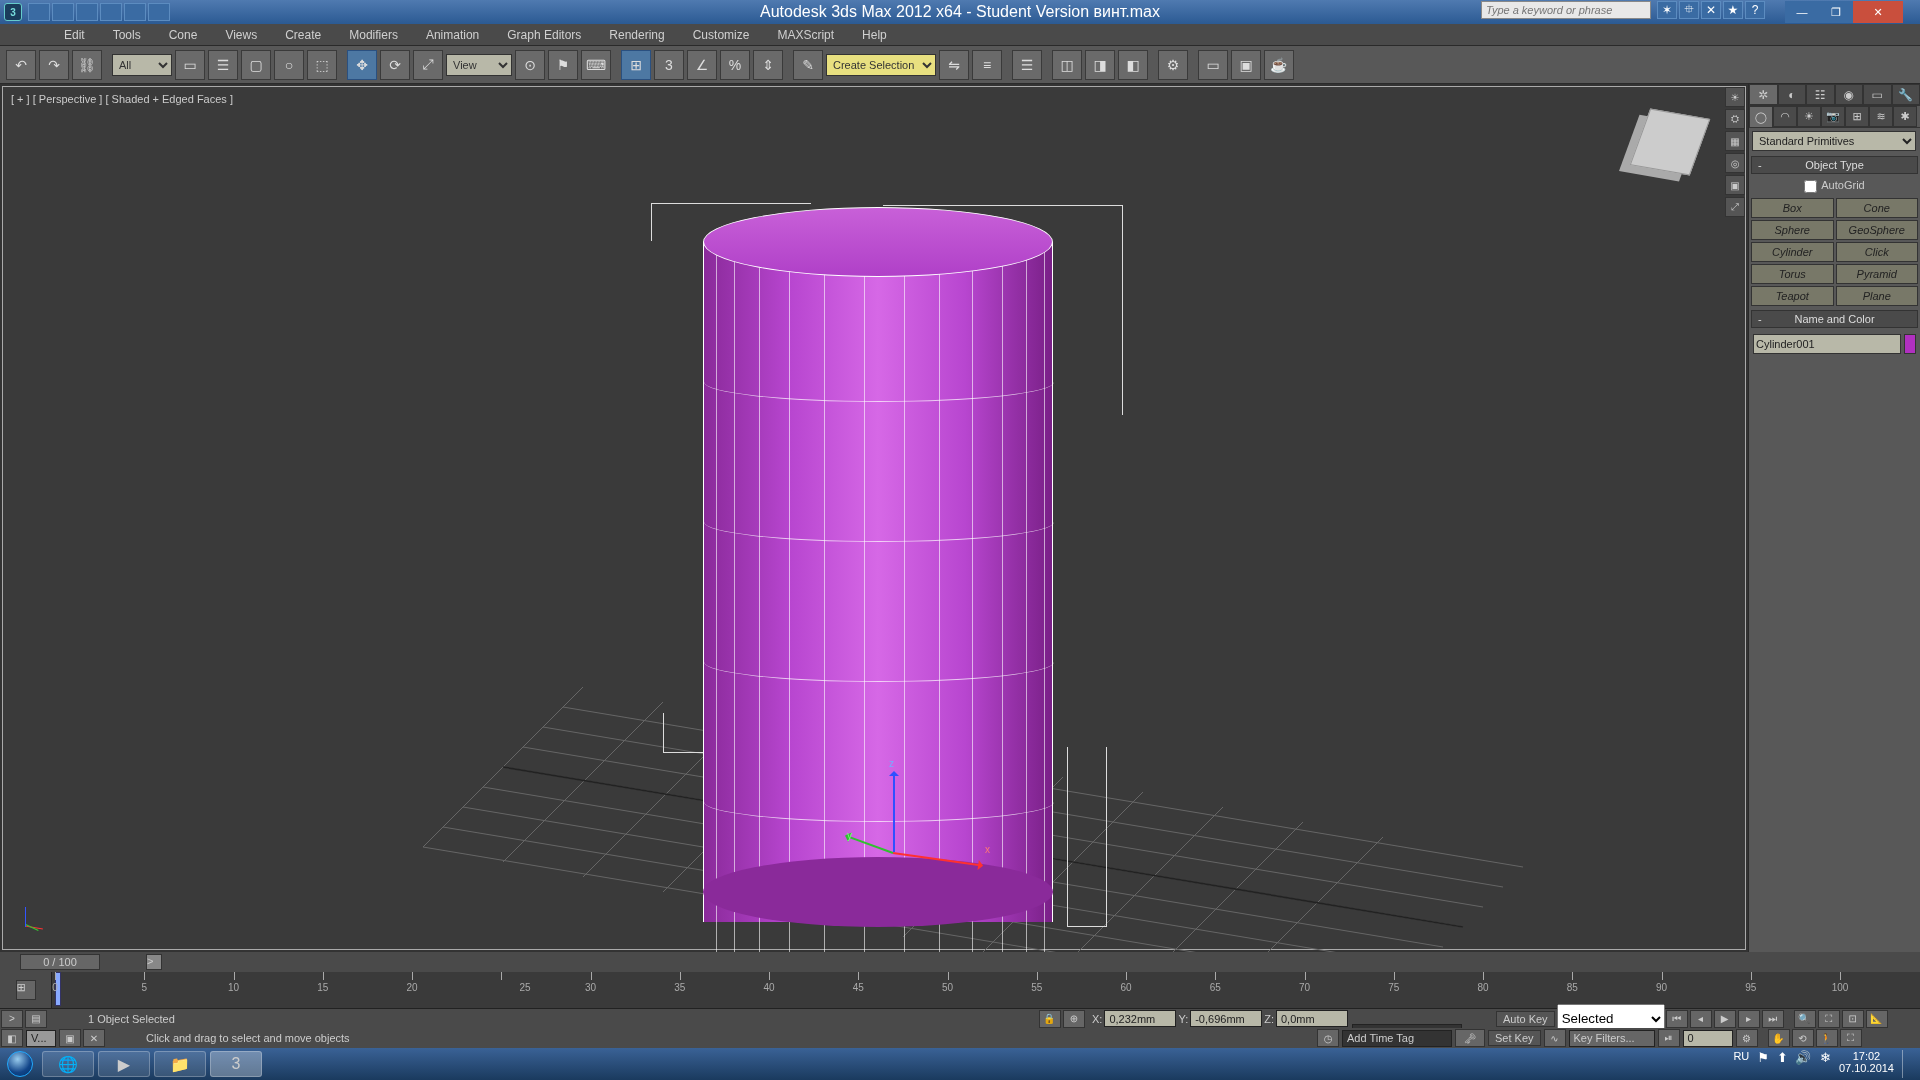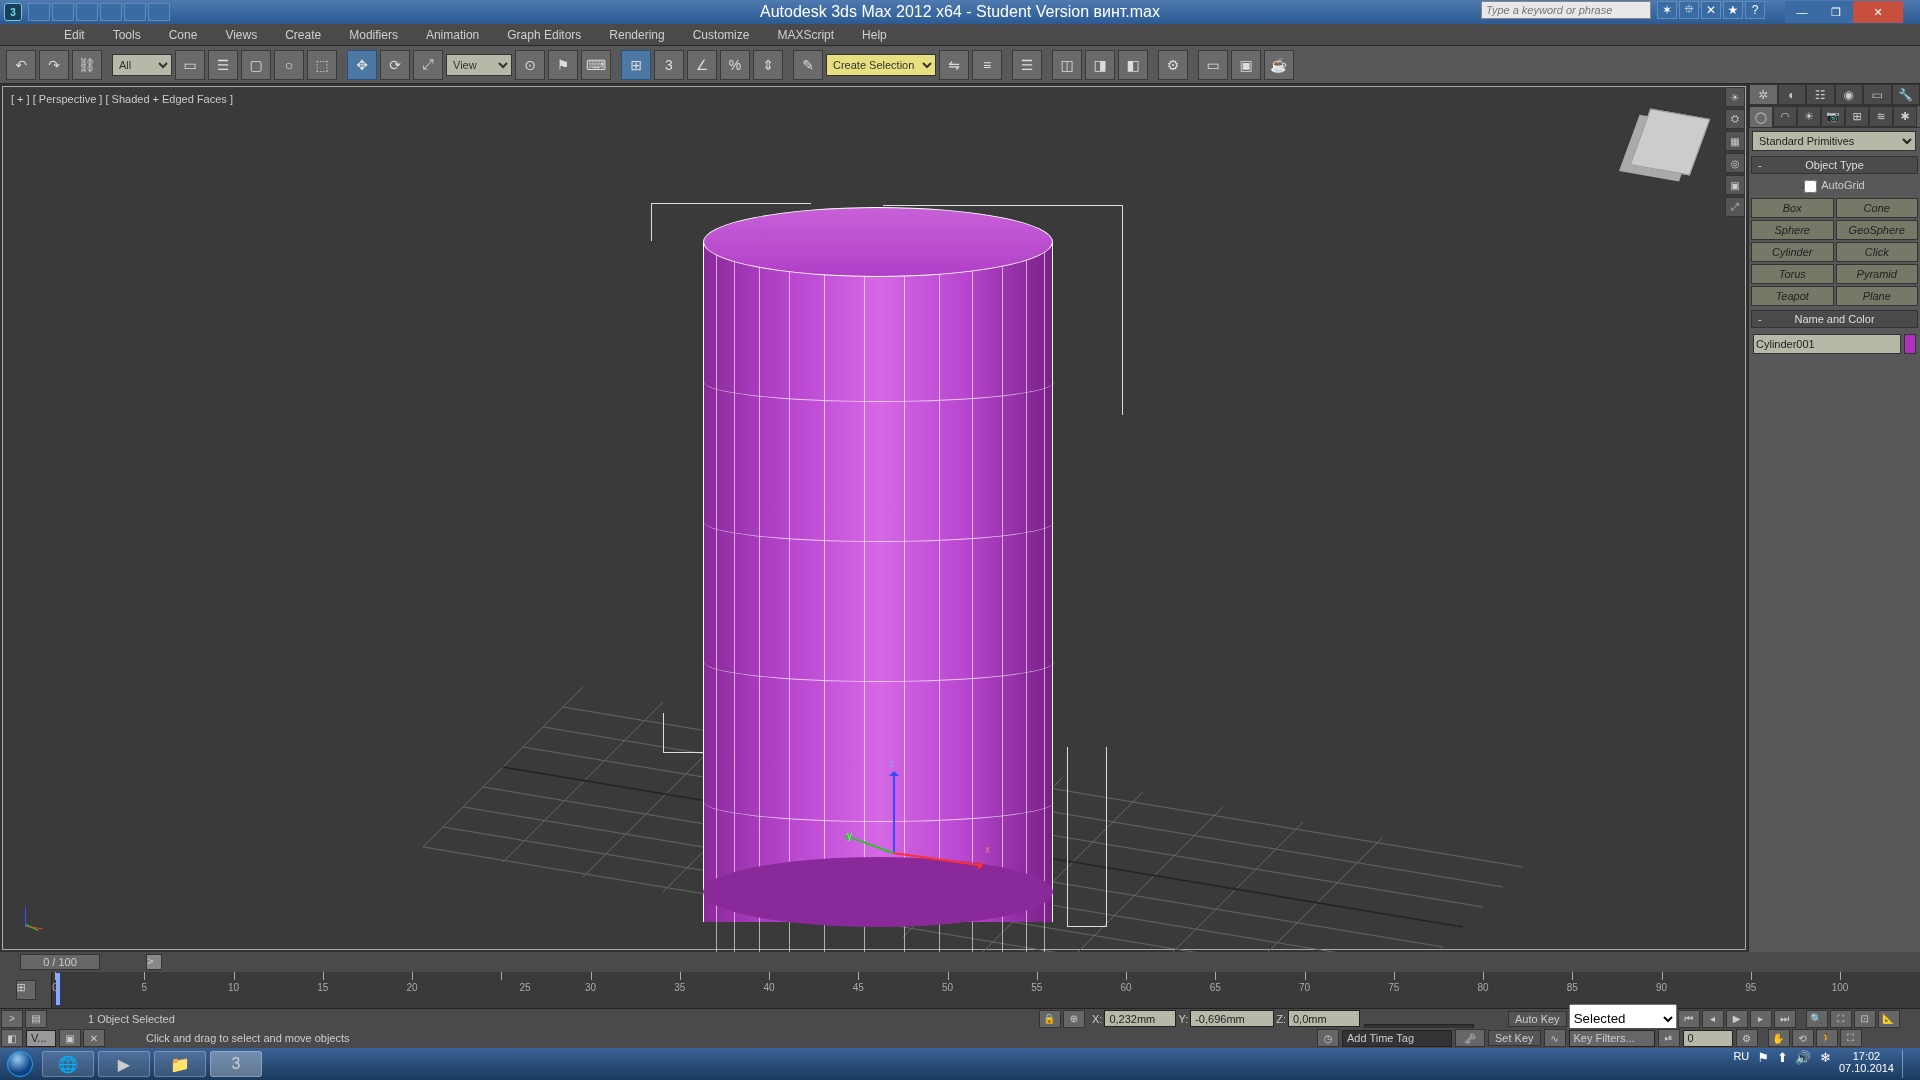--- a/index.html
+++ b/index.html
@@ -387,21 +387,21 @@
 <div class="statusrow1">
   <div class="sbtn">&gt;</div>
   <div class="sbtn">▤</div>
   <div style="width:30px"></div>
   <div style="flex:0 0 960px; padding-left:10px;">1 Object Selected</div>
   <div class="sbtn">🔒</div>
   <div class="sbtn">⊕</div>
   <span style="margin-left:6px;">X:</span>
   <div class="sfield light" style="width:72px;">0,232mm</div>
   <span>Y:</span>
-  <div class="sfield light" style="width:84px;text-align:right;">-0,696mm</div>
+  <div class="sfield light" style="width:72px;text-align:right;">-0,696mm</div>
   <span>Z:</span>
   <div class="sfield light" style="width:72px;">0,0mm</div>
   <div class="sfield" style="width:110px;margin-top:28px;">Grid = 10,0mm</div>
   <div style="width:30px"></div>
   <div class="autokey">Auto Key</div>
   <select class="drop" style="width:108px; height:30px;"><option>Selected</option></select>
   <div class="sbtn">⏮</div>
   <div class="sbtn">◂</div>
   <div class="sbtn">▶</div>
   <div class="sbtn">▸</div>

